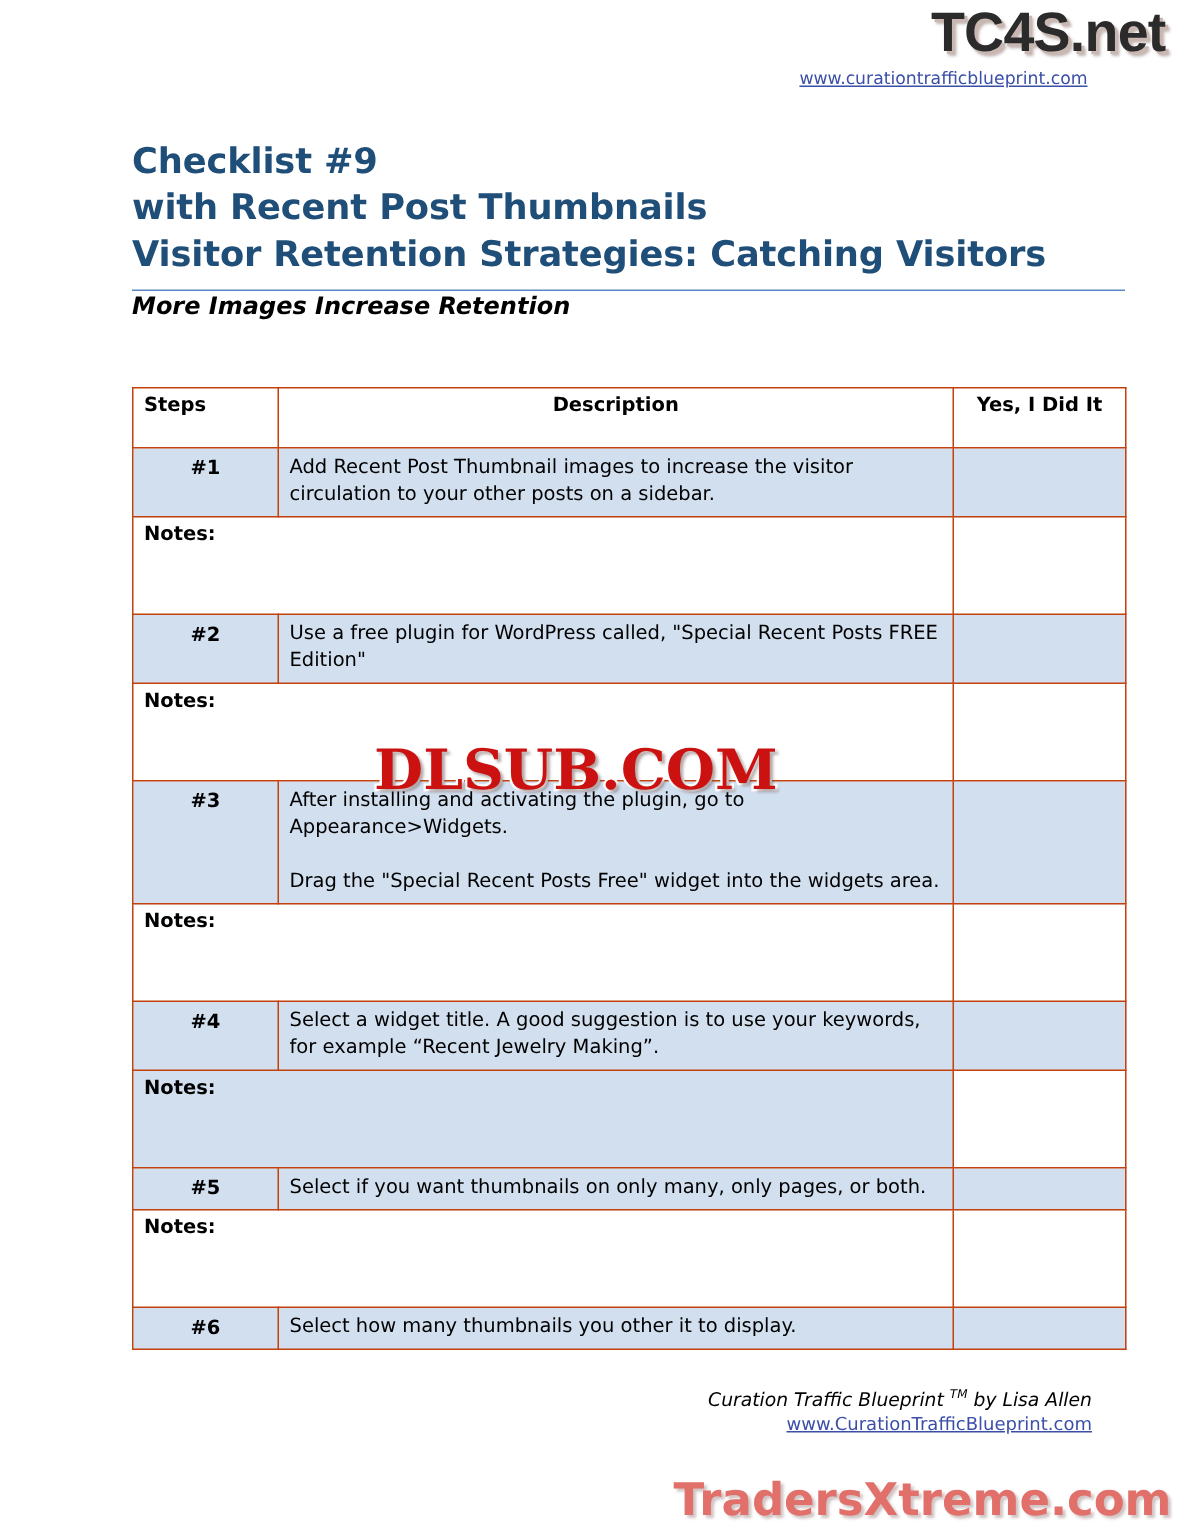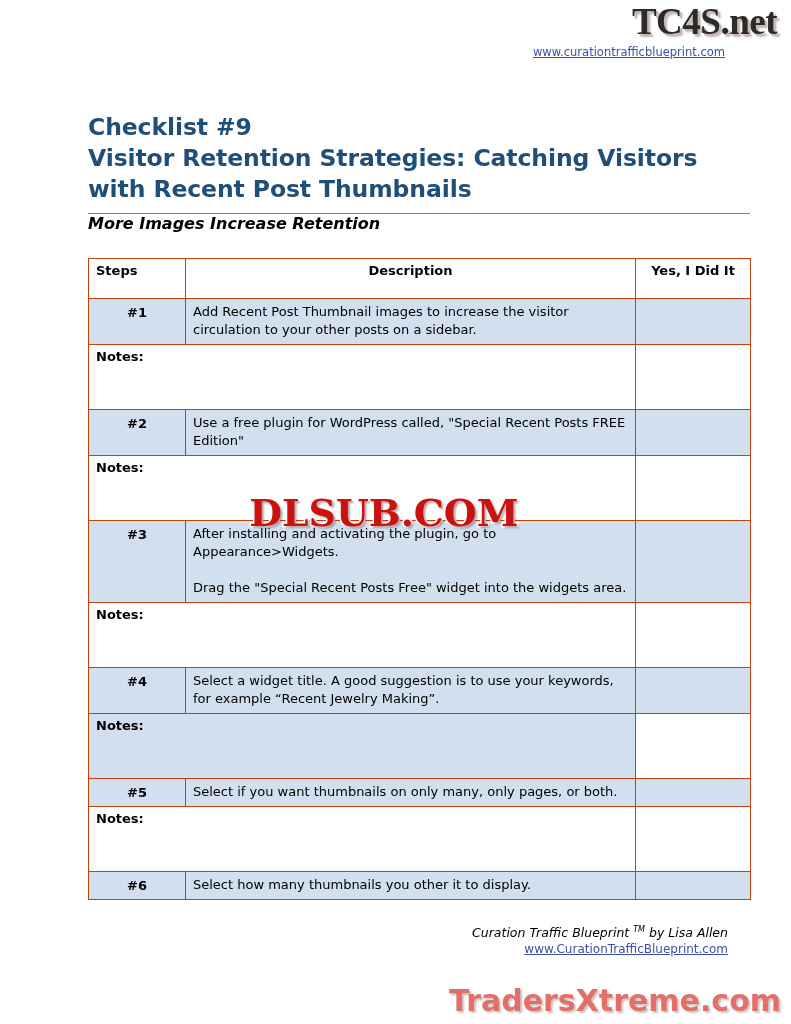--- a/index.html
+++ b/index.html
@@ -23,21 +23,21 @@
 
   
   .brand-block {
     position: absolute;
     top: 0;
     right: 8px;
     width: 320px;
     text-align: right;
   }
   .brand-logo {
-    font-family: Liberation Serif, serif;
+    font-family: Liberation Sans, sans-serif;
     font-weight: bold;
     font-size: 37px;
     letter-spacing: -0.5px;
     color: #2b2b2b;
     line-height: 44px;
     text-shadow: 2px 2px 0 #c9b7b2, 3px 3px 2px rgba(120,90,85,0.45);
     padding-right: 6px;
     white-space: nowrap;
   }
   .brand-link {
@@ -58,21 +58,20 @@
     top: 92px;
     width: 662px;
   }
   .doc-title {
     color: #1f4e79;
     font-weight: bold;
     font-size: 23.5px;
     line-height: 31px;
     letter-spacing: -0.1px;
     font-family: "DejaVu Sans", "Liberation Sans", sans-serif;
-    margin-top: 20px;
   }
   .doc-title .line2 { display: block; }
   .title-rule {
     margin-top: 8px;
     border-top: 1.5px solid #5b86c4;
     width: 100%;
   }
   .section-head {
     font-style: italic;
     font-weight: bold;
@@ -195,22 +194,22 @@
 <div id="page">
 
   <div class="brand-block">
     <div class="brand-logo">TC4S.net</div>
     <a class="brand-link" href="#">www.curationtrafficblueprint.com</a>
   </div>
 
   <div class="title-wrap">
     <div class="doc-title">
       <span class="line2">Checklist #9</span>
+      <span class="line2">with Recent Post Thumbnails</span>
       <span class="line2">Visitor Retention Strategies: Catching Visitors</span>
-      <span class="line2">with Recent Post Thumbnails</span>
     </div>
     <div class="title-rule"></div>
     <div class="section-head">More Images Increase Retention</div>
   </div>
 
   <table class="checklist">
     <colgroup>
       <col class="c-steps">
         <col class="c-desc">
         <col class="c-yes">

